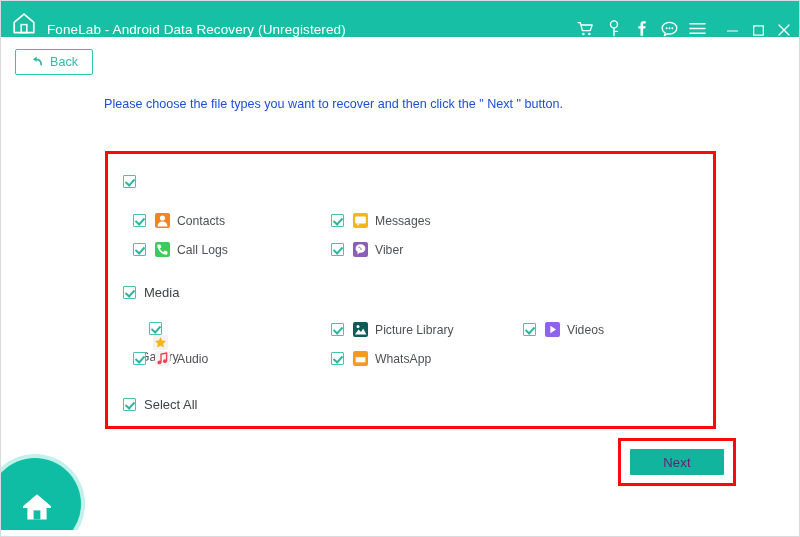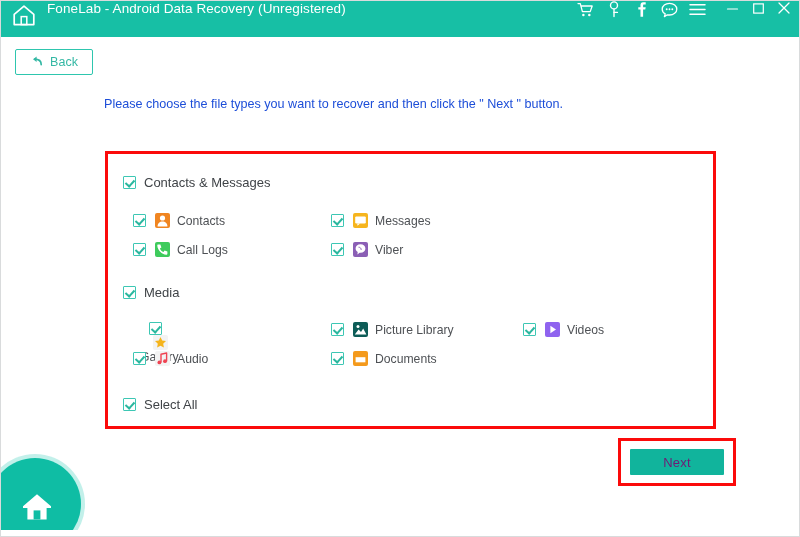--- a/index.html
+++ b/index.html
@@ -21,21 +21,21 @@
   }
 
   
   .titlebar {
     position: absolute;
     left: 0; top: 0;
     width: 800px;
     height: 36px;
     background: #17bfa5;
     display: flex;
-    align-items: flex-start;
+    align-items: flex-end;
     box-sizing: border-box;
     padding: 0 10px 0 9px;
   }
   .home-badge {
     width: 28px; height: 28px;
     display: flex; align-items: center; justify-content: center;
     flex: 0 0 auto;
   }
   .app-title {
     color: #ffffff;
@@ -292,21 +292,20 @@
     </span>
     <span class="back-label">Back</span>
   </div>
 
   <div class="instruction">Please choose the file types you want to recover and then click the " Next " button.</div>
 
   <div class="panel">
 
     <div class="group-head" style="left:18px; top:24px;">
       <span class="cbx"></span>
-      <span class="group-label">Contacts &amp; Messages</span>
     </div>
 
     <div class="row-item" style="left:28px; top:62px;">
       <span class="cbx"></span>
       <span class="ico" style="background:#f08521;">
         <svg width="15" height="15" viewBox="0 0 15 15" aria-hidden="true">
           <circle cx="7.5" cy="5" r="2.6" fill="#ffffff"></circle>
           <path d="M2.6 13.4 C2.6 10.3 4.8 8.6 7.5 8.6 C10.2 8.6 12.4 10.3 12.4 13.4 Z" fill="#ffffff"></path>
         </svg>
       </span>
@@ -396,21 +395,21 @@
     </div>
 
     <div class="row-item" style="left:226px; top:200px;">
       <span class="cbx"></span>
       <span class="ico" style="background:#f49a1c;">
         <svg width="15" height="15" viewBox="0 0 15 15" aria-hidden="true">
           <path d="M1.4 3.4 H6 L7.2 5 H13.6 V12.2 H1.4 Z" fill="#f49a1c"></path>
           <rect x="2.6" y="6.2" width="9.8" height="5.1" fill="#ffffff"></rect>
         </svg>
       </span>
-      <span class="row-label">Documents</span>
+      <span class="row-label">WhatsApp</span>
     </div>
 
     <div class="group-head" style="left:18px; top:246px;">
       <span class="cbx"></span>
       <span class="group-label">Select All</span>
     </div>
   </div>
 
   <div class="red-box" id="panel-box"></div>
   <div class="red-box" id="next-box"></div>

